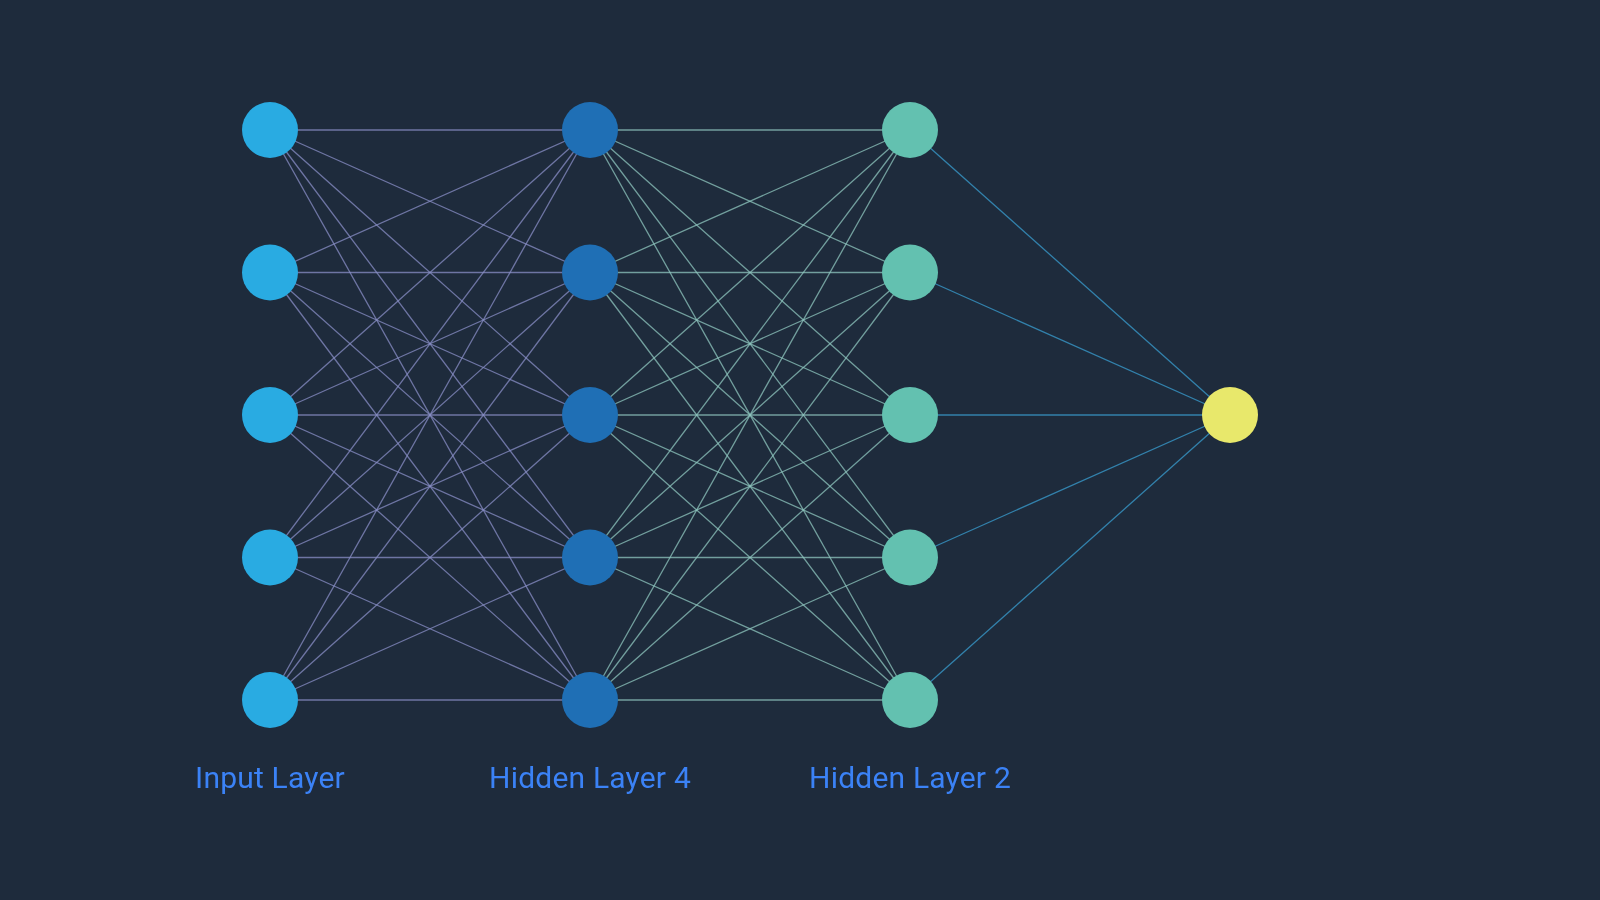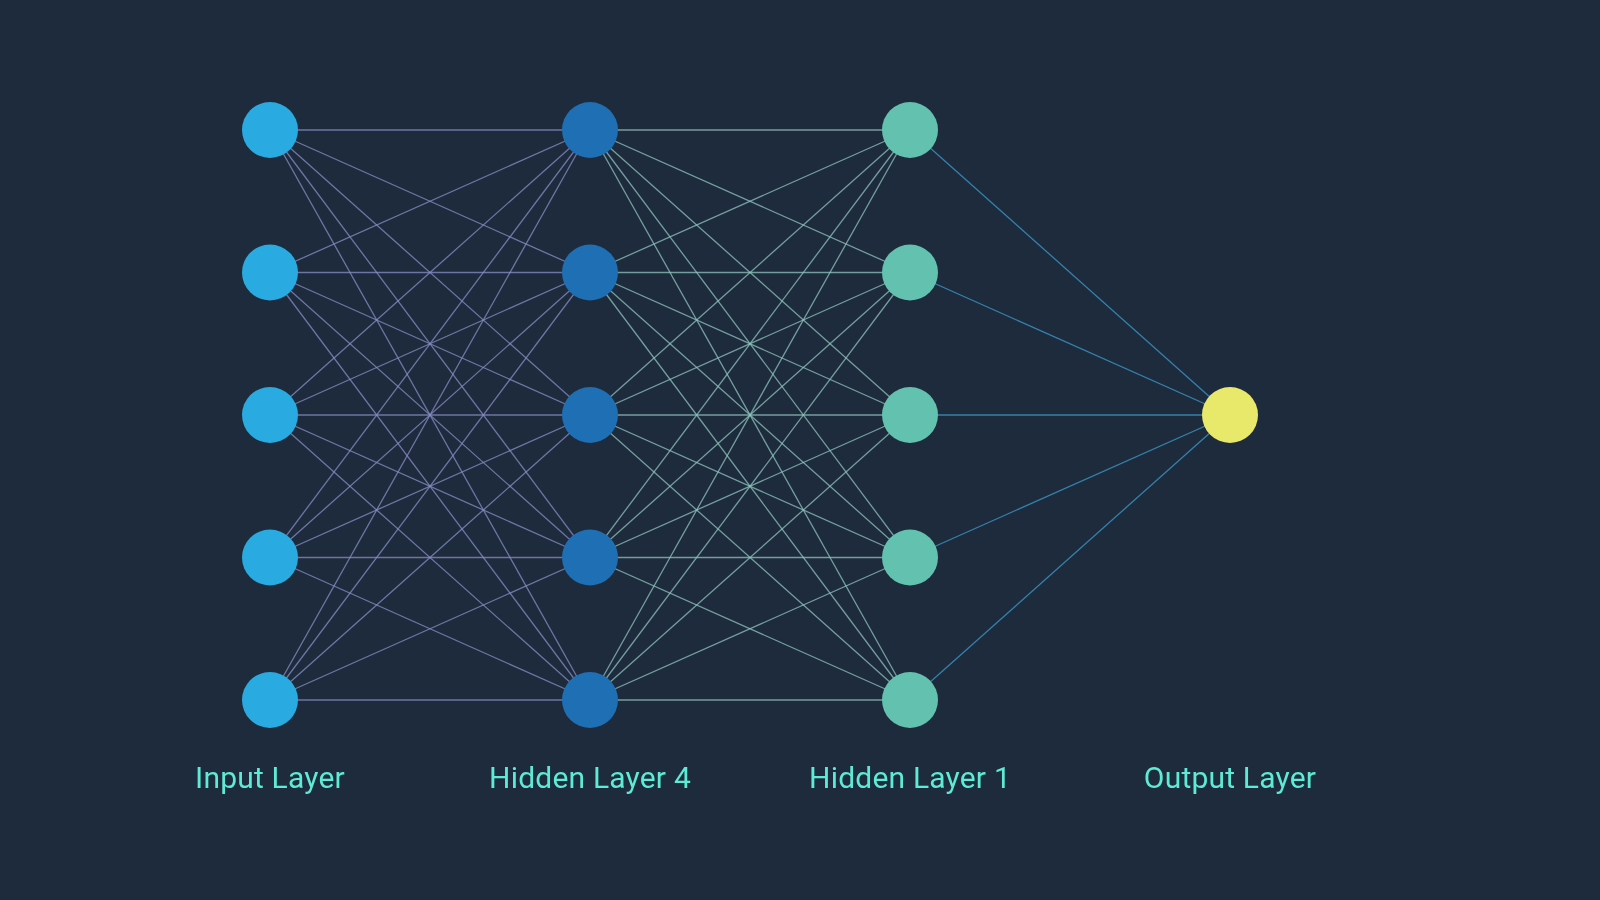--- a/index.html
+++ b/index.html
@@ -16,21 +16,21 @@
     height: 900px;
   }
   svg.net {
     position: absolute;
     top: 0; left: 0;
     width: 1600px;
     height: 900px;
   }
   .layer-label {
     position: absolute;
-    color: #5eead4;
+    color: #3b82f6;
     font-size: 30px;
     font-weight: 400;
     white-space: nowrap;
     transform: translateX(-50%);
     letter-spacing: 0.2px;
   }
 </style>
 </head>
 <body>
 
@@ -103,15 +103,14 @@
       <circle cx="590" cy="700" r="28" fill="#1f6fb5"></circle>
       <circle cx="910" cy="130" r="28" fill="#63c1b0"></circle>
       <circle cx="910" cy="272.5" r="28" fill="#63c1b0"></circle>
       <circle cx="910" cy="415" r="28" fill="#63c1b0"></circle>
       <circle cx="910" cy="557.5" r="28" fill="#63c1b0"></circle>
       <circle cx="910" cy="700" r="28" fill="#63c1b0"></circle>
       <circle cx="1230" cy="415" r="28" fill="#e8e86b"></circle>
     </svg>
 <div class="layer-label" style="left: 270px; top: 760px;">Input Layer</div>
     <div class="layer-label" style="left: 590px; top: 760px;">Hidden Layer 4</div>
-    <div class="layer-label" style="left: 910px; top: 760px;">Hidden Layer 1</div>
-    <div class="layer-label" style="left: 1230px; top: 760px;">Output Layer</div>
+    <div class="layer-label" style="left: 910px; top: 760px;">Hidden Layer 2</div>
   </div>
 
 </body></html>

